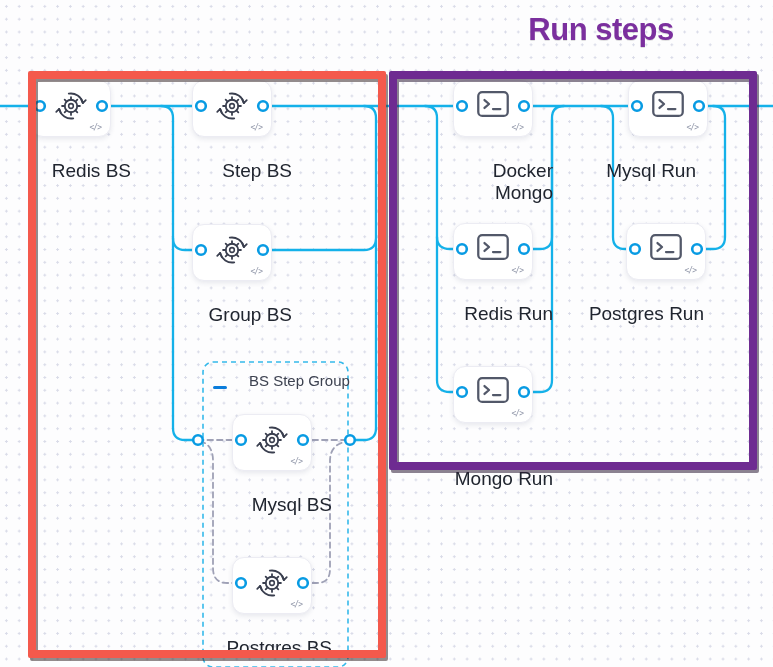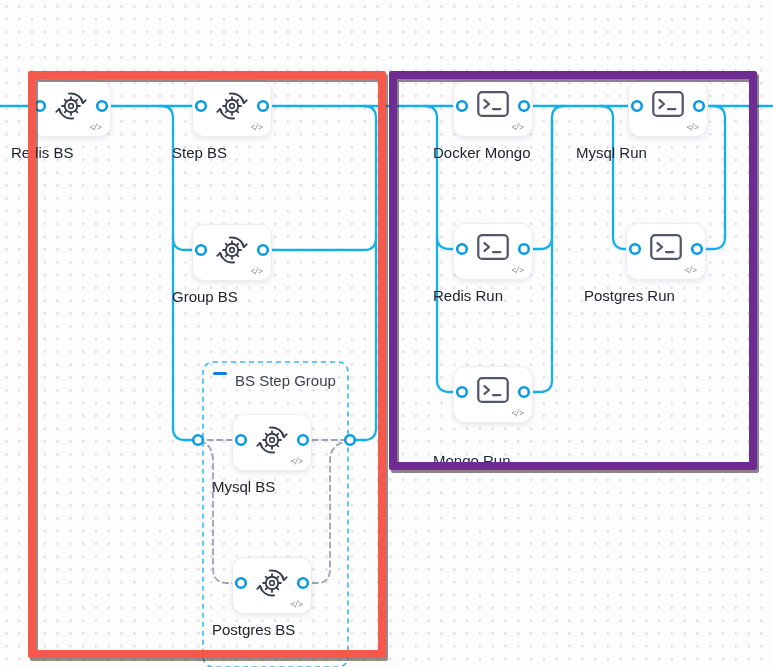--- a/index.html
+++ b/index.html
@@ -20,37 +20,37 @@
     position:absolute;width:80px;height:57px;z-index:2;box-sizing:border-box;
     background:#fff;border:1px solid #ececf3;border-radius:12px;
     box-shadow:0 2px 5px rgba(40,50,90,0.10);
   }
   .card .icon{position:absolute;left:0;right:0;top:6px;display:flex;justify-content:center;}
   .card .code{
     position:absolute;right:9px;bottom:4px;font-size:8px;color:#9298aa;
     font-family:"DejaVu Sans Mono",monospace;letter-spacing:-1px;
   }
   .nlabel{
-    position:absolute;width:120px;z-index:2;text-align:left;
-    font-size:15px;color:#20252f;
+    position:absolute;width:120px;z-index:2;text-align:right;
+    font-size:19px;color:#20252f;margin-top:16px;
   }
   .annotation-box{position:absolute;z-index:5;box-sizing:border-box;border-radius:2px;pointer-events:none;}
   #bg-box{left:28px;top:71px;width:358px;height:587px;border:8px solid #f4594c;
           filter:drop-shadow(2px 3px 0 rgba(60,45,45,0.55));}
   #run-box{left:389px;top:71px;width:368px;height:399px;border:8px solid #6e2b91;
           filter:drop-shadow(2px 3px 0 rgba(45,30,55,0.55));}
   .title{
     position:absolute;top:12px;z-index:6;width:320px;text-align:center;
     font-size:31px;font-weight:700;letter-spacing:-0.5px;
     text-shadow:0 1px 0 rgba(0,0,0,0.12);
   }
   #bg-title{left:53px;color:#fb584c;}
   #run-title{left:441px;color:#7b2f9e;}
   .group-header{
-    position:absolute;left:213px;top:372px;z-index:3;display:flex;align-items:flex-start;gap:8px;
+    position:absolute;left:213px;top:372px;z-index:3;display:flex;align-items:flex-end;gap:22px;
   }
   .minus-icon{width:14px;height:3px;border-radius:2px;background:#0b7ddb;display:inline-block;}
   .group-label{font-size:15px;color:#3d4250;}
   .ic-stroke{fill:none;stroke:#3a3f4f;stroke-width:1.6;stroke-linecap:round;stroke-linejoin:round;}
   .term-stroke{fill:none;stroke:#525869;stroke-width:2;stroke-linecap:round;stroke-linejoin:round;}
 </style>
 </head>
 <body>
 
 <div id="canvas">
@@ -300,14 +300,15 @@
       <circle cx="462" cy="249" r="4.8" class="port"></circle>
       <circle cx="524" cy="249" r="4.8" class="port"></circle>
       <circle cx="635" cy="249" r="4.8" class="port"></circle>
       <circle cx="697" cy="249" r="4.8" class="port"></circle>
       <circle cx="462" cy="392" r="4.8" class="port"></circle>
       <circle cx="524" cy="392" r="4.8" class="port"></circle>
     </svg>
 
   <div id="bg-box" class="annotation-box"></div>
   <div id="run-box" class="annotation-box"></div>
+  <div id="run-title" class="title">Run steps</div>
 
 </div>
 
 </body></html>

